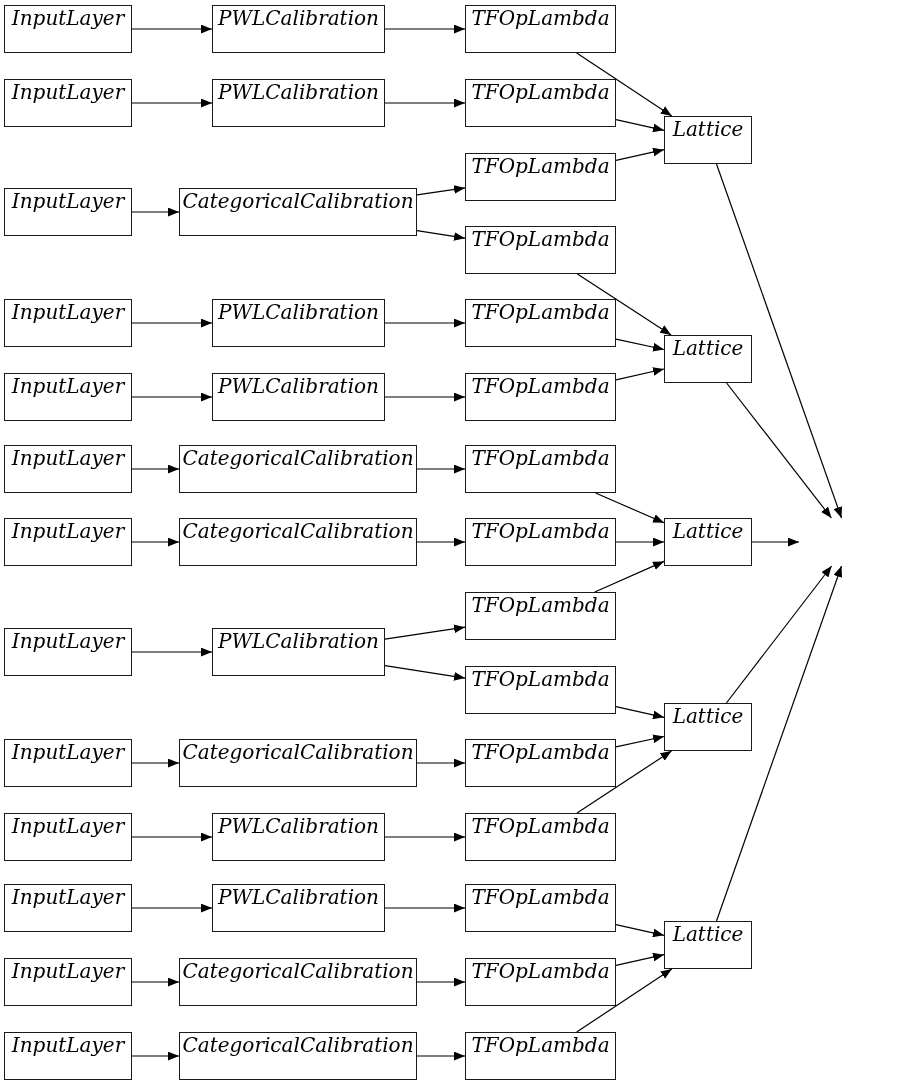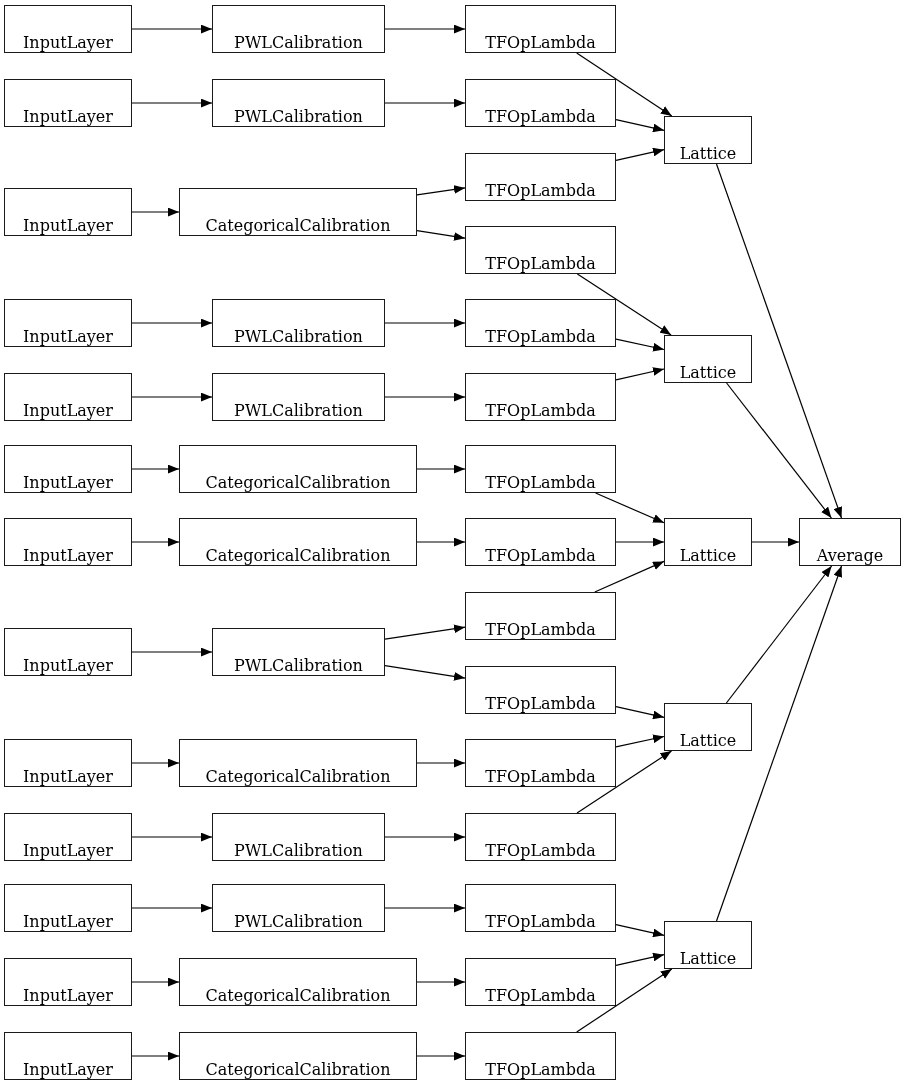--- a/index.html
+++ b/index.html
@@ -11,26 +11,27 @@
     overflow: hidden;
     font-family: "DejaVu Serif", "Liberation Serif", serif;
   }
   .node-layer { position: absolute; left: 0; top: 0; width: 100%; height: 100%; }
   .node {
     position: absolute;
     box-sizing: border-box;
     background: #ffffff;
     border: 1.4px solid #1a1a1a;
     display: flex;
-    align-items: flex-end;
+    align-items: flex-start;
     justify-content: center;
-    font-size: 16px;
+    font-size: 20px;
     color: #000000;
     white-space: nowrap;
     overflow: hidden;
+    font-style: italic;
   }
   .edge-layer {
     position: absolute;
     left: 0; top: 0;
     width: 905px; height: 1087px;
     pointer-events: none;
   }
 </style>
 </head>
 <body>
@@ -167,23 +168,20 @@
         <span>Lattice</span>
       </div>
       <div class="node" style="left: 664px; top: 518px; width: 88px; height: 48px; background: rgb(255, 255, 255); border-color: rgb(26, 26, 26);">
         <span>Lattice</span>
       </div>
       <div class="node" style="left: 664px; top: 703px; width: 88px; height: 48px; background: rgb(255, 255, 255); border-color: rgb(26, 26, 26);">
         <span>Lattice</span>
       </div>
       <div class="node" style="left: 664px; top: 921px; width: 88px; height: 48px; background: rgb(255, 255, 255); border-color: rgb(26, 26, 26);">
         <span>Lattice</span>
-      </div>
-      <div class="node" style="left: 799px; top: 518px; width: 102px; height: 48px; background: rgb(255, 255, 255); border-color: rgb(26, 26, 26);">
-        <span>Average</span>
       </div>
     </div>
   <svg class="edge-layer" id="edge-layer" viewBox="0 0 905 1087" xmlns="http://www.w3.org/2000/svg">
     <defs>
       <marker id="arrowhead" viewBox="0 0 10 8" refX="10" refY="4" markerWidth="11" markerHeight="9" markerUnits="userSpaceOnUse" orient="auto">
         <path d="M0,0 L10,4 L0,8 z" fill="#000000"></path>
       </marker>
     </defs>
   <line x1="132.0" y1="29.0" x2="212.0" y2="29.0" stroke="#000000" stroke-width="1.2" marker-end="url(#arrowhead)"></line>
       <line x1="132.0" y1="103.0" x2="212.0" y2="103.0" stroke="#000000" stroke-width="1.2" marker-end="url(#arrowhead)"></line>

